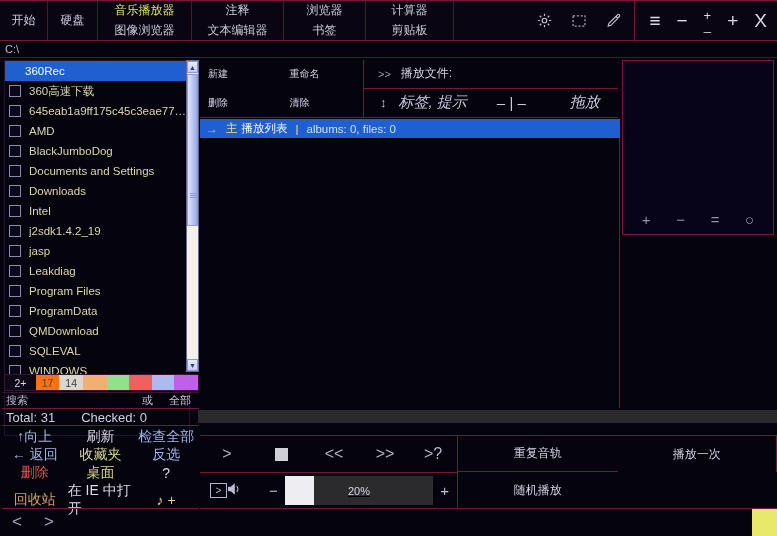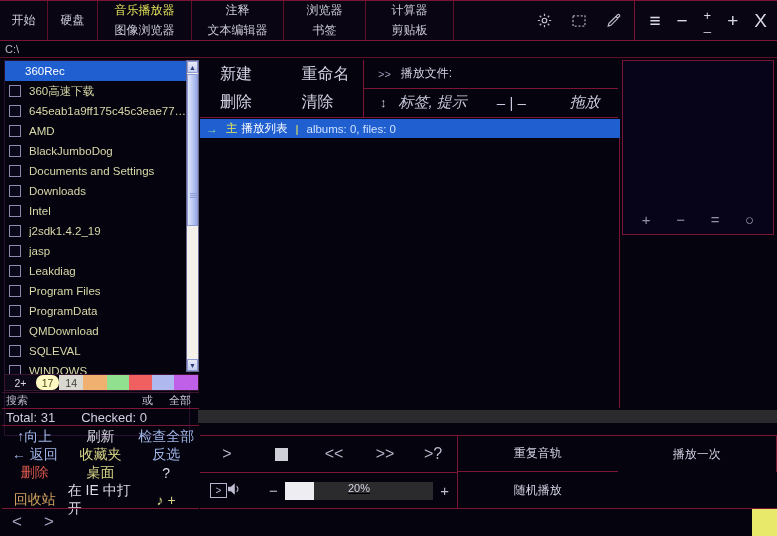--- a/index.html
+++ b/index.html
@@ -159,22 +159,22 @@
 
   
   #pl-tools {
     position: absolute; left: 200px; top: 60px; width: 418px; height: 58px;
     display: flex;
     border-bottom: 1px solid #7a1535;
   }
   #pl-left { width: 164px; height: 100%; display: grid;
              grid-template-columns: 1fr 1fr; grid-template-rows: 1fr 1fr;
              border-right: 1px solid #7a1535; }
-  #pl-left .pb { display: flex; align-items: center; font-size: 16px;
-                 color: #d2d2e4; padding-left: 20px; cursor: pointer; }
+  #pl-left .pb { display: flex; align-items: center; font-size: 10px;
+                 color: #d2d2e4; padding-left: 8px; cursor: pointer; }
   #pl-right { flex: 1; display: flex; flex-direction: column; }
   #pl-r1 { height: 50%; display: flex; align-items: center;
            border-bottom: 1px solid #7a1535; }
   #pl-r2 { height: 50%; display: flex; align-items: center; }
   #pl-r1 .gt { font-size: 11px; color: #9a9ab8; padding: 0 10px 0 14px; }
   #pl-r1 .lb { font-size: 12px; color: #d2d2e4; }
   #pl-r2 .ud { font-size: 13px; color: #c9c9dd; padding: 0 12px 0 16px; }
   #pl-r2 .lb { font-size: 15px; color: #c9c9dd; font-style: italic; }
   #pl-r2 .sp1 { padding-left: 30px; }
   #pl-r2 .sp2 { padding-left: 44px; }
@@ -232,22 +232,22 @@
   #tr-row1 .tb2 { font-size: 16px; color: #b5b5cc; cursor: pointer;
                   display:flex; align-items:center; justify-content:center; }
   .stopsq { width: 13px; height: 13px; background: #cfcfd8; }
   #tr-row2 .sq-btn {
     width: 17px; height: 15px; border: 1px solid #b5b5cc; color: #b5b5cc;
     font-size: 10px; display: flex; align-items: center; justify-content: center;
     margin-left: 10px; cursor: pointer;
   }
   #volwrap { flex: 1; display: flex; align-items: center; gap: 7px; padding-left: 8px; }
   #volbar {
-    position: relative; flex: 1; height: 18px; background: #2b2b2e;
-    display: flex; align-items: flex-start; text-decoration: underline;
+    position: relative; flex: 1; height: 29px; background: #2b2b2e;
+    display: flex; align-items: center; text-decoration: underline;
   }
   #volfill { position: absolute; left: 0; top: 0; height: 100%; width: 20%;
              background: #ededf2; }
   #volpct { position: relative; width: 100%; text-align: center;
             font-size: 11px; color: #d6d6e4; }
   .volsign { font-size: 15px; color: #bfbfd2; cursor: pointer; }
 
   #pl-modes { flex: 1; display: grid; grid-template-columns: 1fr 1fr;
               grid-template-rows: 1fr 1fr; }
   #pl-modes .md {
@@ -407,21 +407,21 @@
           <i></i>
           <i></i>
           <i></i>
         </div>
     </div>
     <div class="sb-btn" id="sb-dn">▼</div>
   </div>
 
   <div id="colorstrip">
       <div class="cs-seg" style="width: 34px; background: rgb(13, 8, 24); color: rgb(220, 220, 232);">2+</div>
-      <div class="cs-seg" style="width: 26px; background: #fef9c3; color: rgb(74, 74, 26); border-radius: 7px;">17</div>
+      <div class="cs-seg" style="width: 26px; background: #f97316; color: rgb(74, 74, 26);">17</div>
       <div class="cs-seg" style="width: 26px; background: rgb(216, 216, 208); color: rgb(58, 58, 58);">14</div>
       <div class="cs-seg" style="width: 26px; background: rgb(240, 176, 112); color: rgb(0, 0, 0);"></div>
       <div class="cs-seg" style="width: 25px; background: rgb(144, 224, 144); color: rgb(0, 0, 0);"></div>
       <div class="cs-seg" style="width: 25px; background: rgb(240, 96, 96); color: rgb(0, 0, 0);"></div>
       <div class="cs-seg" style="width: 25px; background: rgb(176, 184, 240); color: rgb(0, 0, 0);"></div>
       <div class="cs-seg" style="width: 26px; background: rgb(192, 96, 232); color: rgb(0, 0, 0);"></div>
     </div>
 
   <div id="searchrow">
     <span class="sq">搜索</span>

